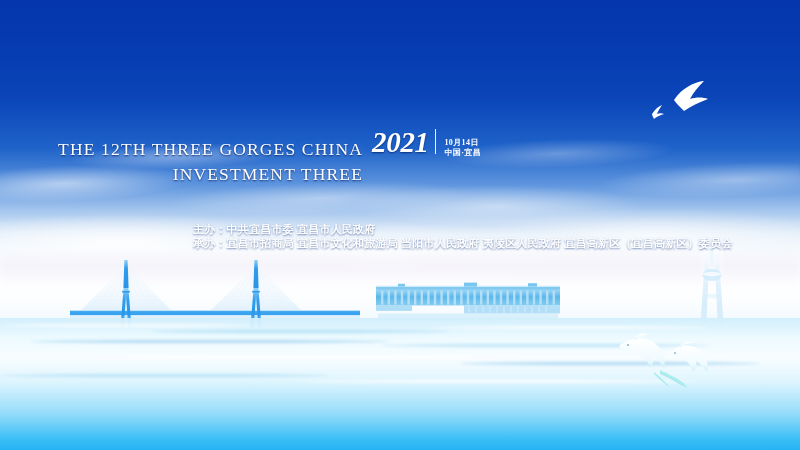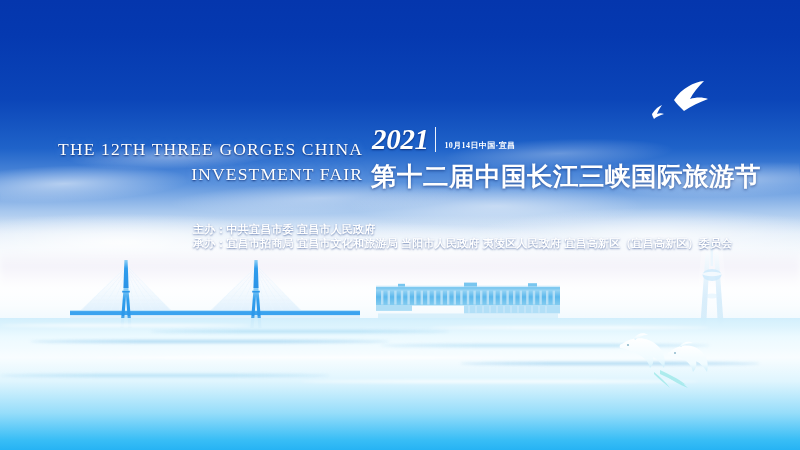--- a/index.html
+++ b/index.html
@@ -143,21 +143,21 @@
     letter-spacing: -0.3px;
     text-shadow: 0 1px 2px rgba(3,30,98,.75);
   }
   #yearSep {
     width: 1.6px; height: 25px;
     background: rgba(255,255,255,.92);
     margin: 0 3px 1px 1px;
   }
   #yearMeta {
     display: flex;
-    flex-direction: row;
+    flex-direction: column;
     justify-content: flex-end;
     padding-bottom: 1px;
     margin-top: 13px;
   }
   #yearMeta span {
     font-family: "Liberation Serif", "DejaVu Serif", serif;
     font-weight: 700;
     font-size: 8px;
     line-height: 10px;
     color: #ffffff;
@@ -412,31 +412,30 @@
       <path d="M62 22 C70 14, 84 13, 93 21 C99 26, 101 34, 99 42 C96 37, 92 33, 88 31 C89 35, 88 39, 85 42 C84 37, 81 33, 77 30 C71 27, 64 25, 60 25 C59 23, 60 22, 62 22 Z"></path>
       <path d="M72 16 C76 11, 81 11, 85 13 C80 13, 76 14, 73 17 Z"></path>
       <circle cx="67" cy="23" r="1" fill="#8fb9cc"></circle>
     </g>
   </svg>
 
   <div id="textblock">
 
     <div id="englishTitle">
       <span class="en-line">THE 12TH THREE GORGES CHINA</span>
-      <span class="en-line">INVESTMENT FAIR</span>
+      <span class="en-line">INVESTMENT THREE</span>
     </div>
 
     <div id="yearRow">
       <div id="yearNum">2021</div>
       <div id="yearSep"></div>
       <div id="yearMeta">
         <span>10月14日</span>
         <span>中国·宜昌</span>
       </div>
     </div>
 
-    <div class="cn-title" id="cnLine1">第十二届中国长江三峡国际旅游节</div>
 
     <div class="org-line" id="orgLine1">主办：中共宜昌市委  宜昌市人民政府</div>
     <div class="org-line" id="orgLine2">承办：宜昌市招商局  宜昌市文化和旅游局  当阳市人民政府  夷陵区人民政府  宜昌高新区（宜昌高新区）委员会</div>
 
   </div>
 </div>
 
 </body></html>

